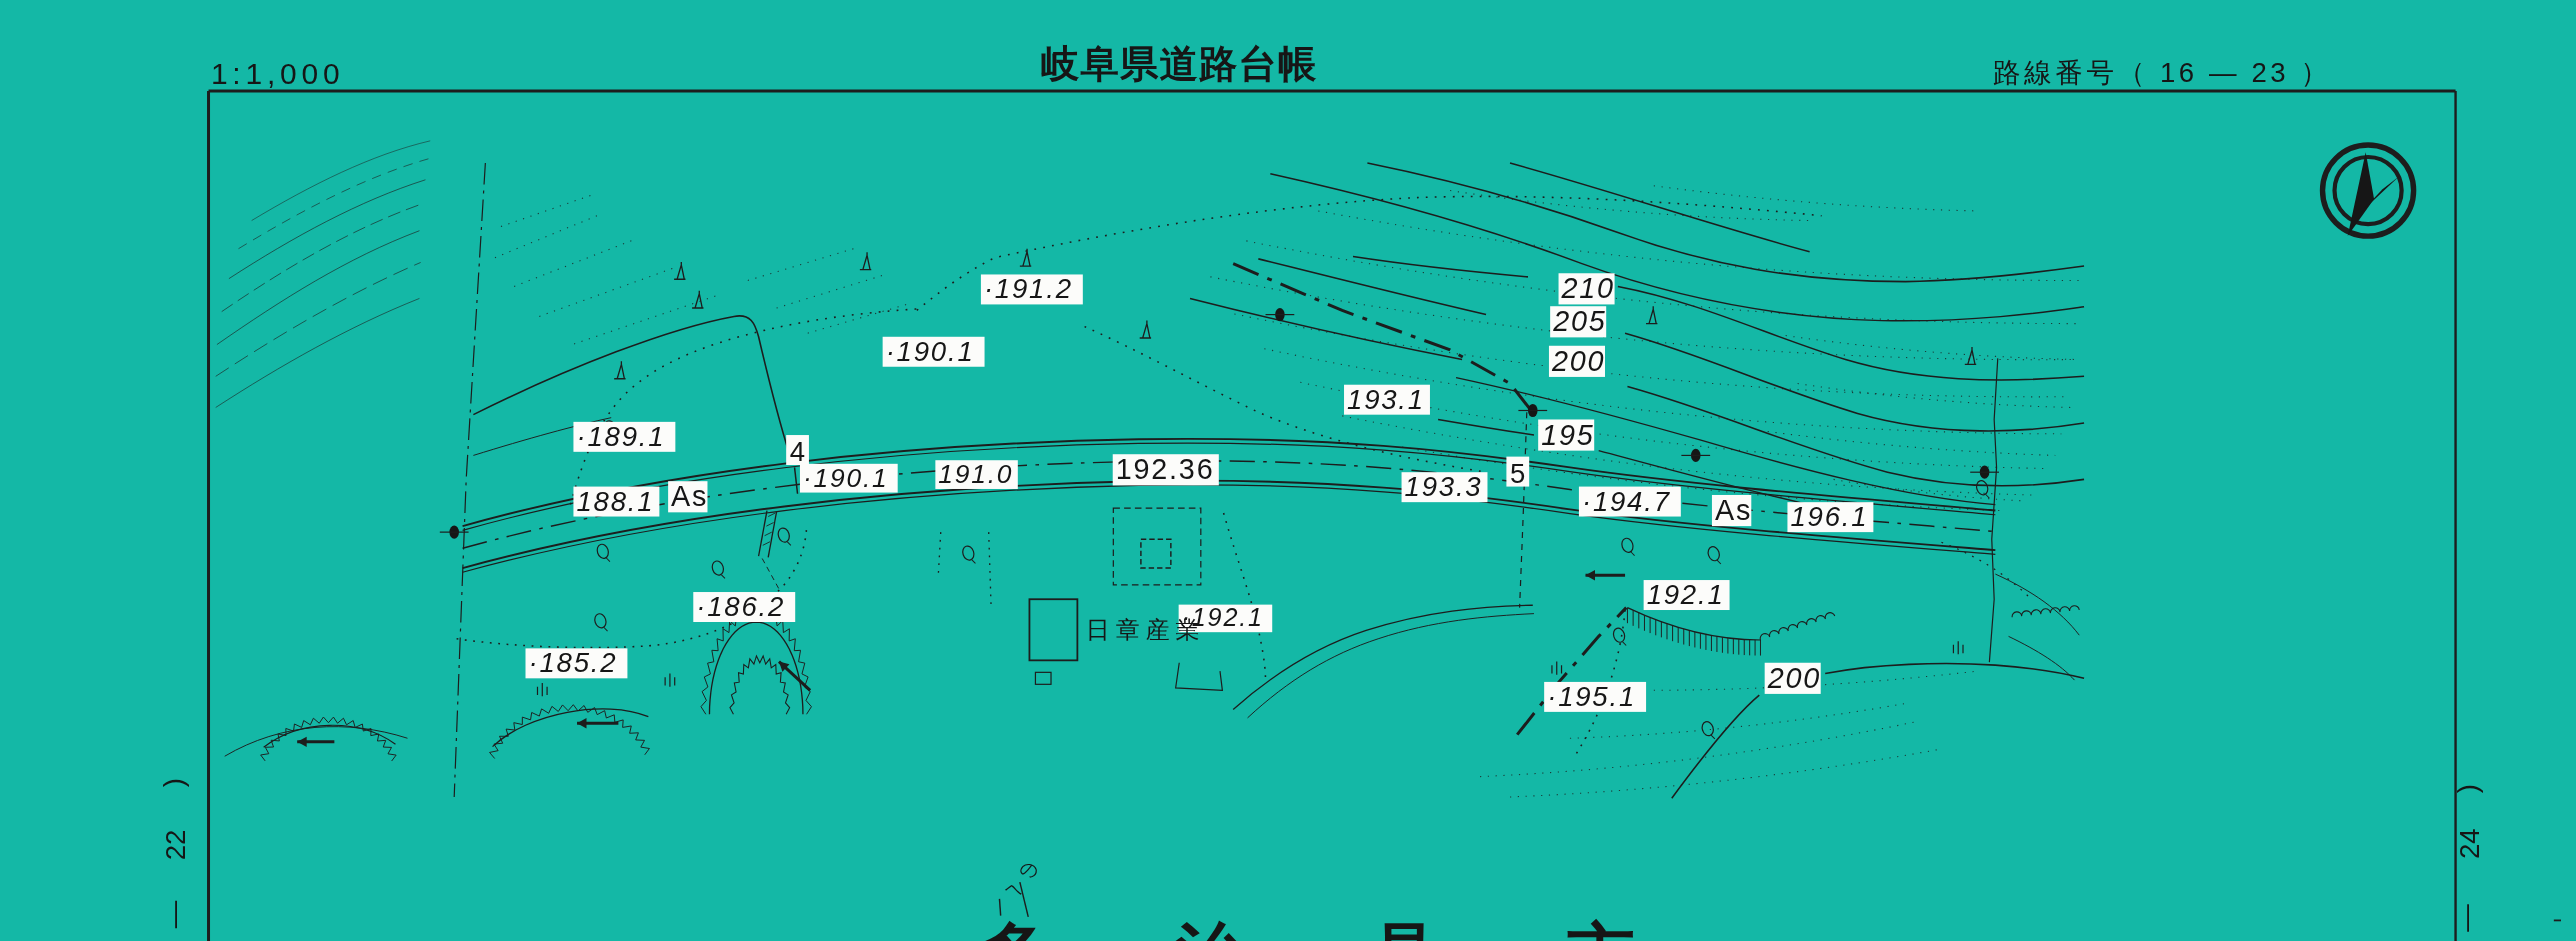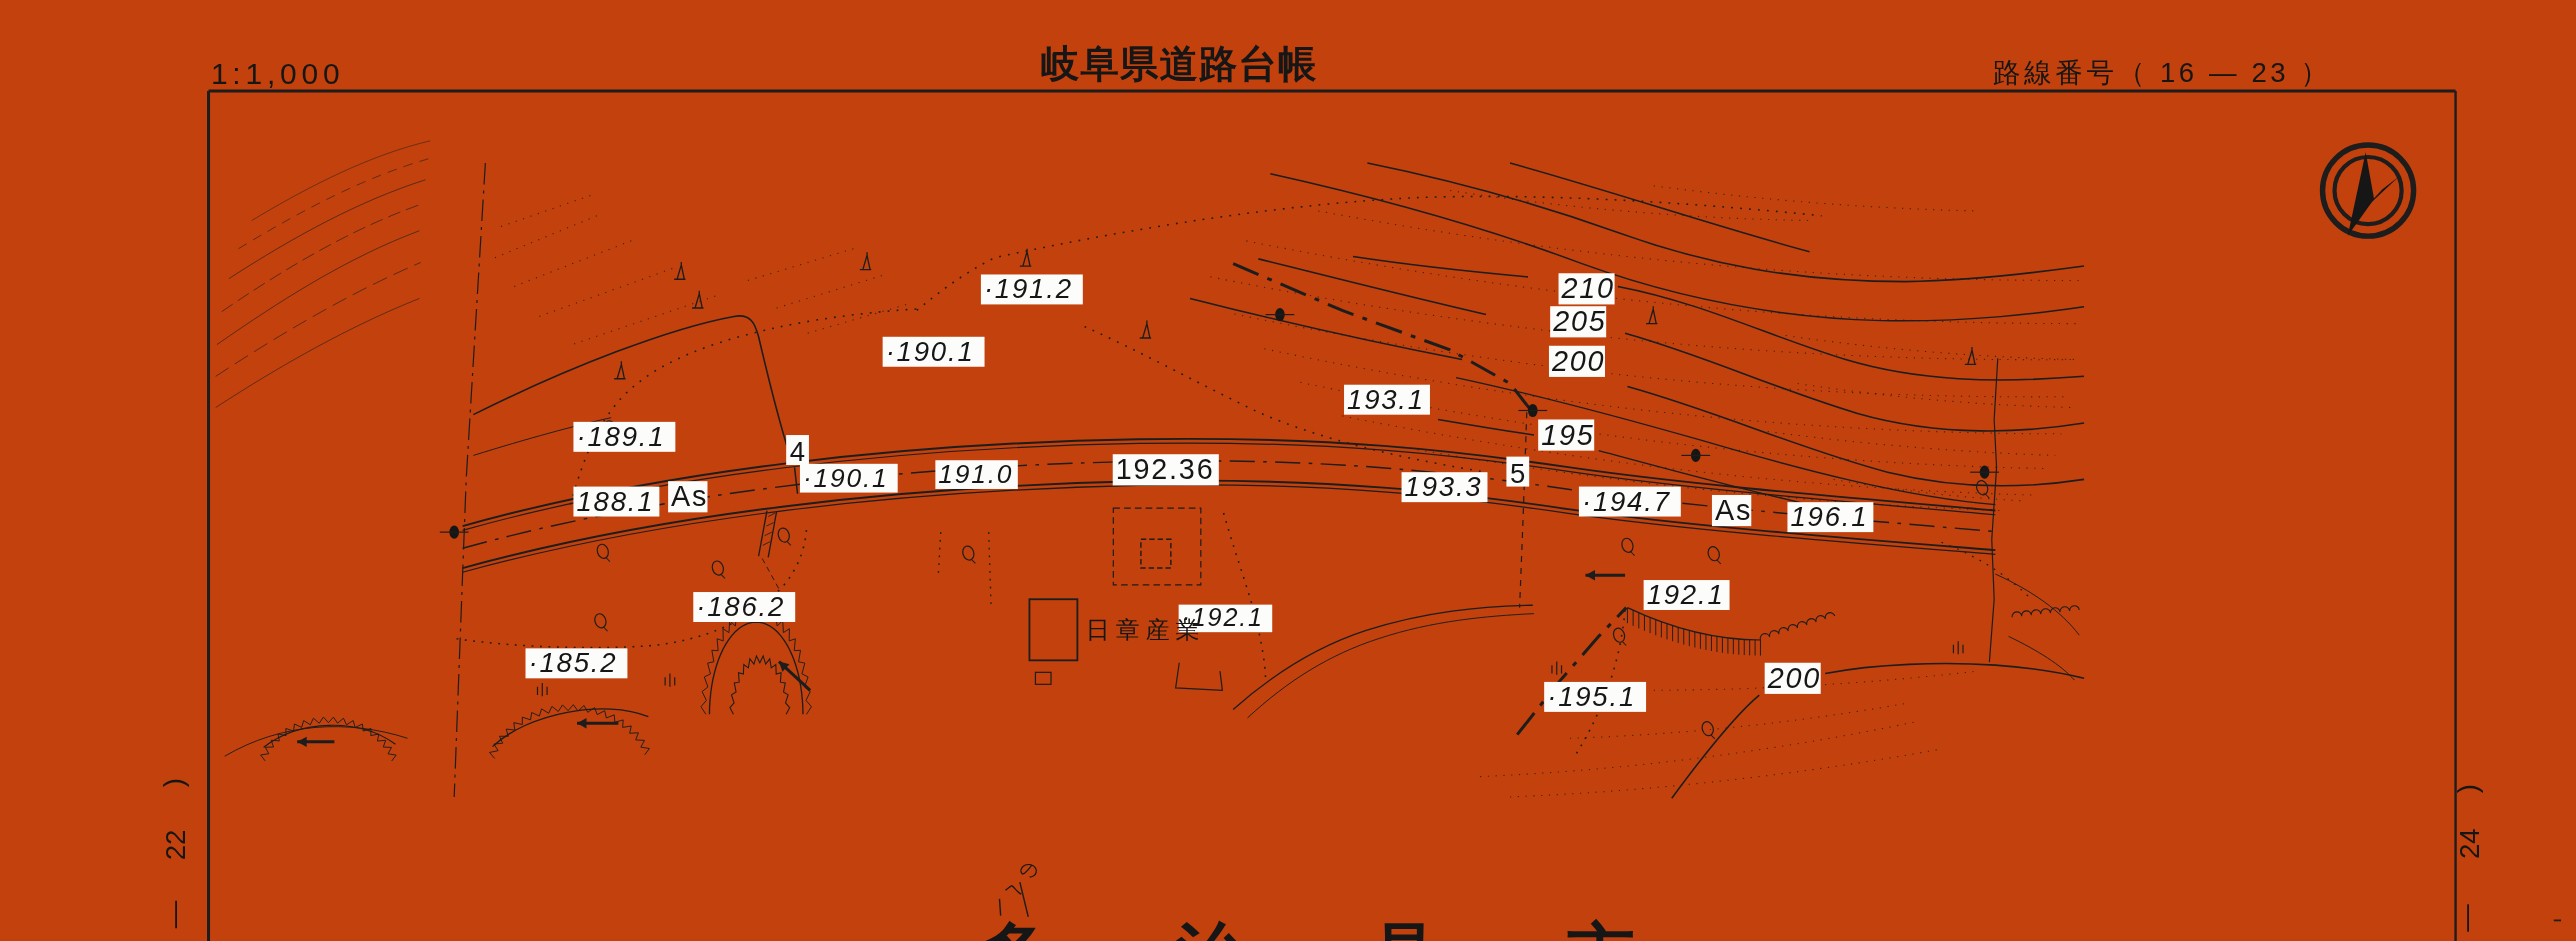--- a/index.html
+++ b/index.html
@@ -1,16 +1,16 @@
 <!DOCTYPE html>
 <html style="font-size:9.6px"><head>
 <meta charset="utf-8">
 <style>
   html,body{margin:0;padding:0;background:#e8e8e4;}
-  .page{position:relative;width:2576px;height:942px;background:#c2410c;overflow:hidden;
+  .page{position:relative;width:2576px;height:942px;background:#14b8a6;overflow:hidden;
         font-family:"Liberation Sans","DejaVu Sans",sans-serif;color:#151515;}
   svg{position:absolute;left:0;top:0;}
   .ink{stroke:#1d1d1d;fill:none;}
   text{fill:#161616;}
 </style>
 </head>
 <body>
 
 <div class="page">
 <svg width="2576" height="942" viewBox="0 0 4299 1572">

